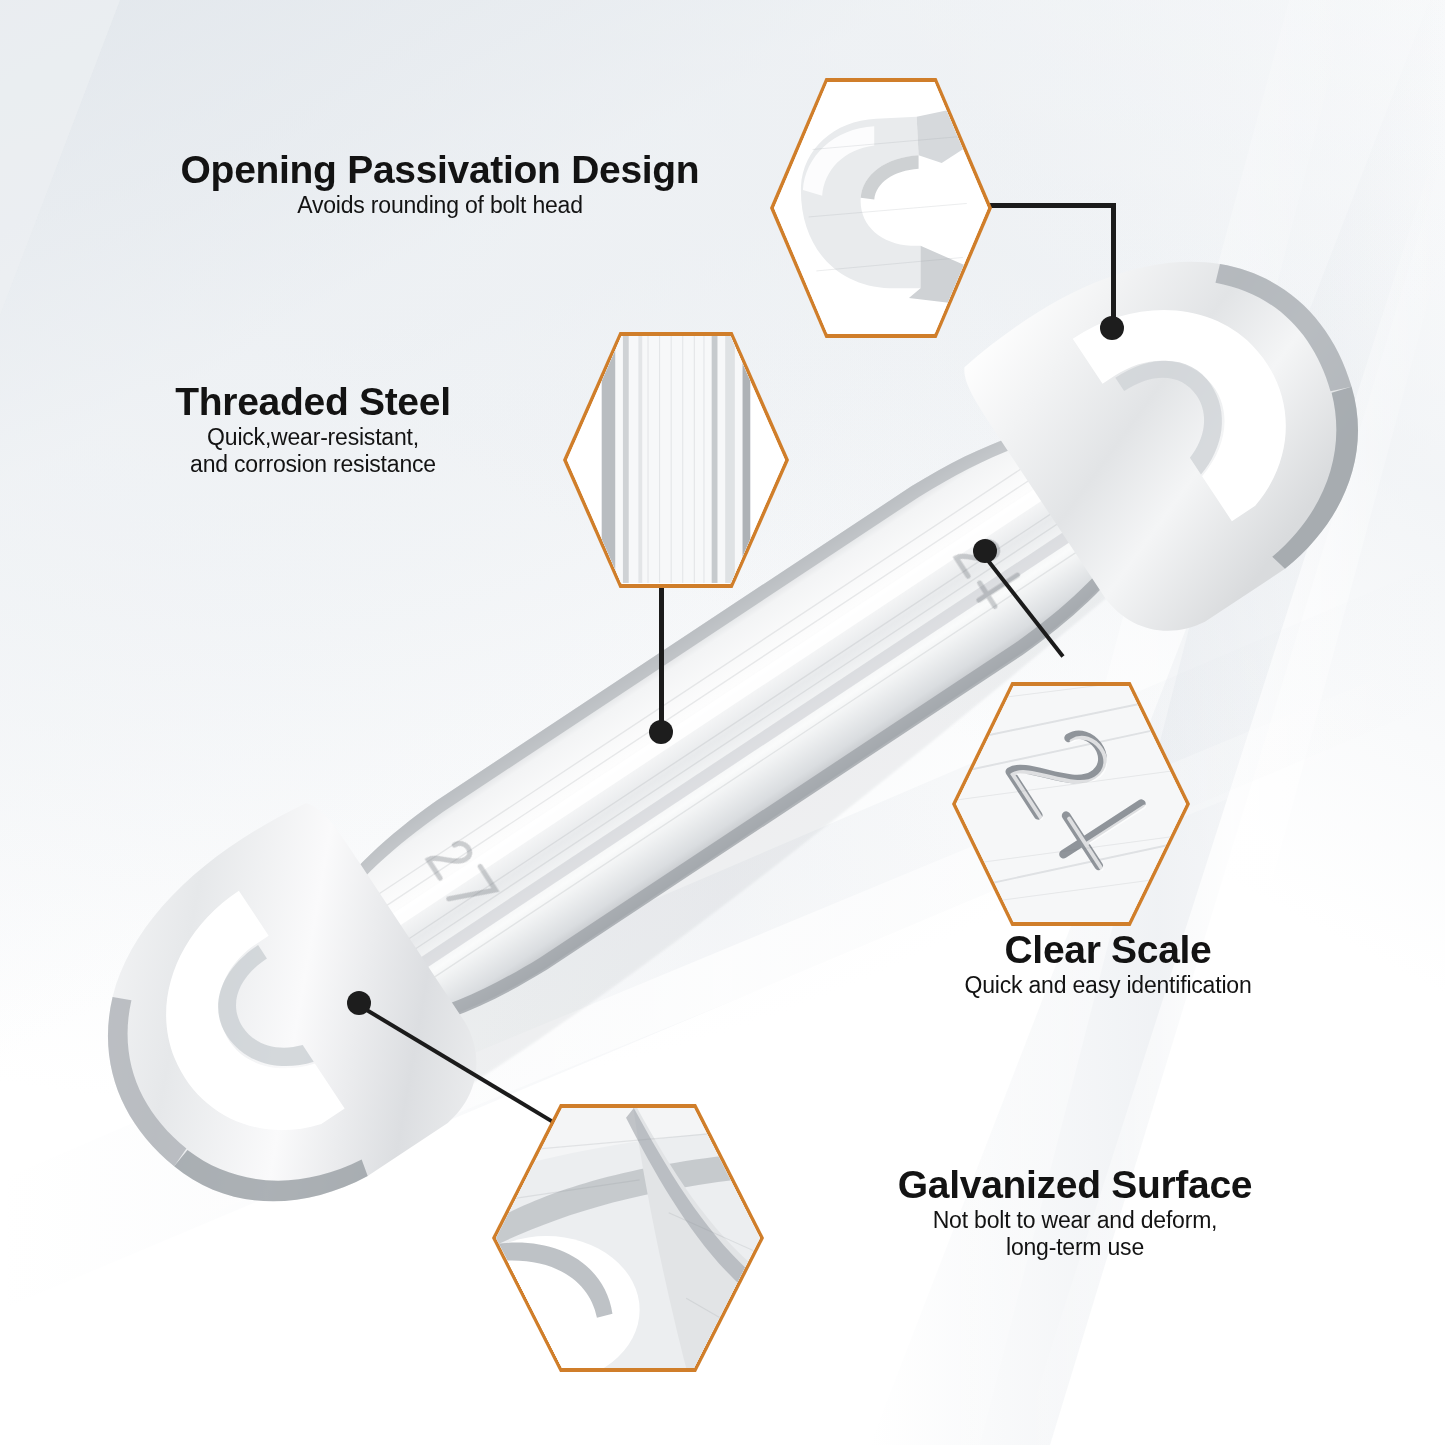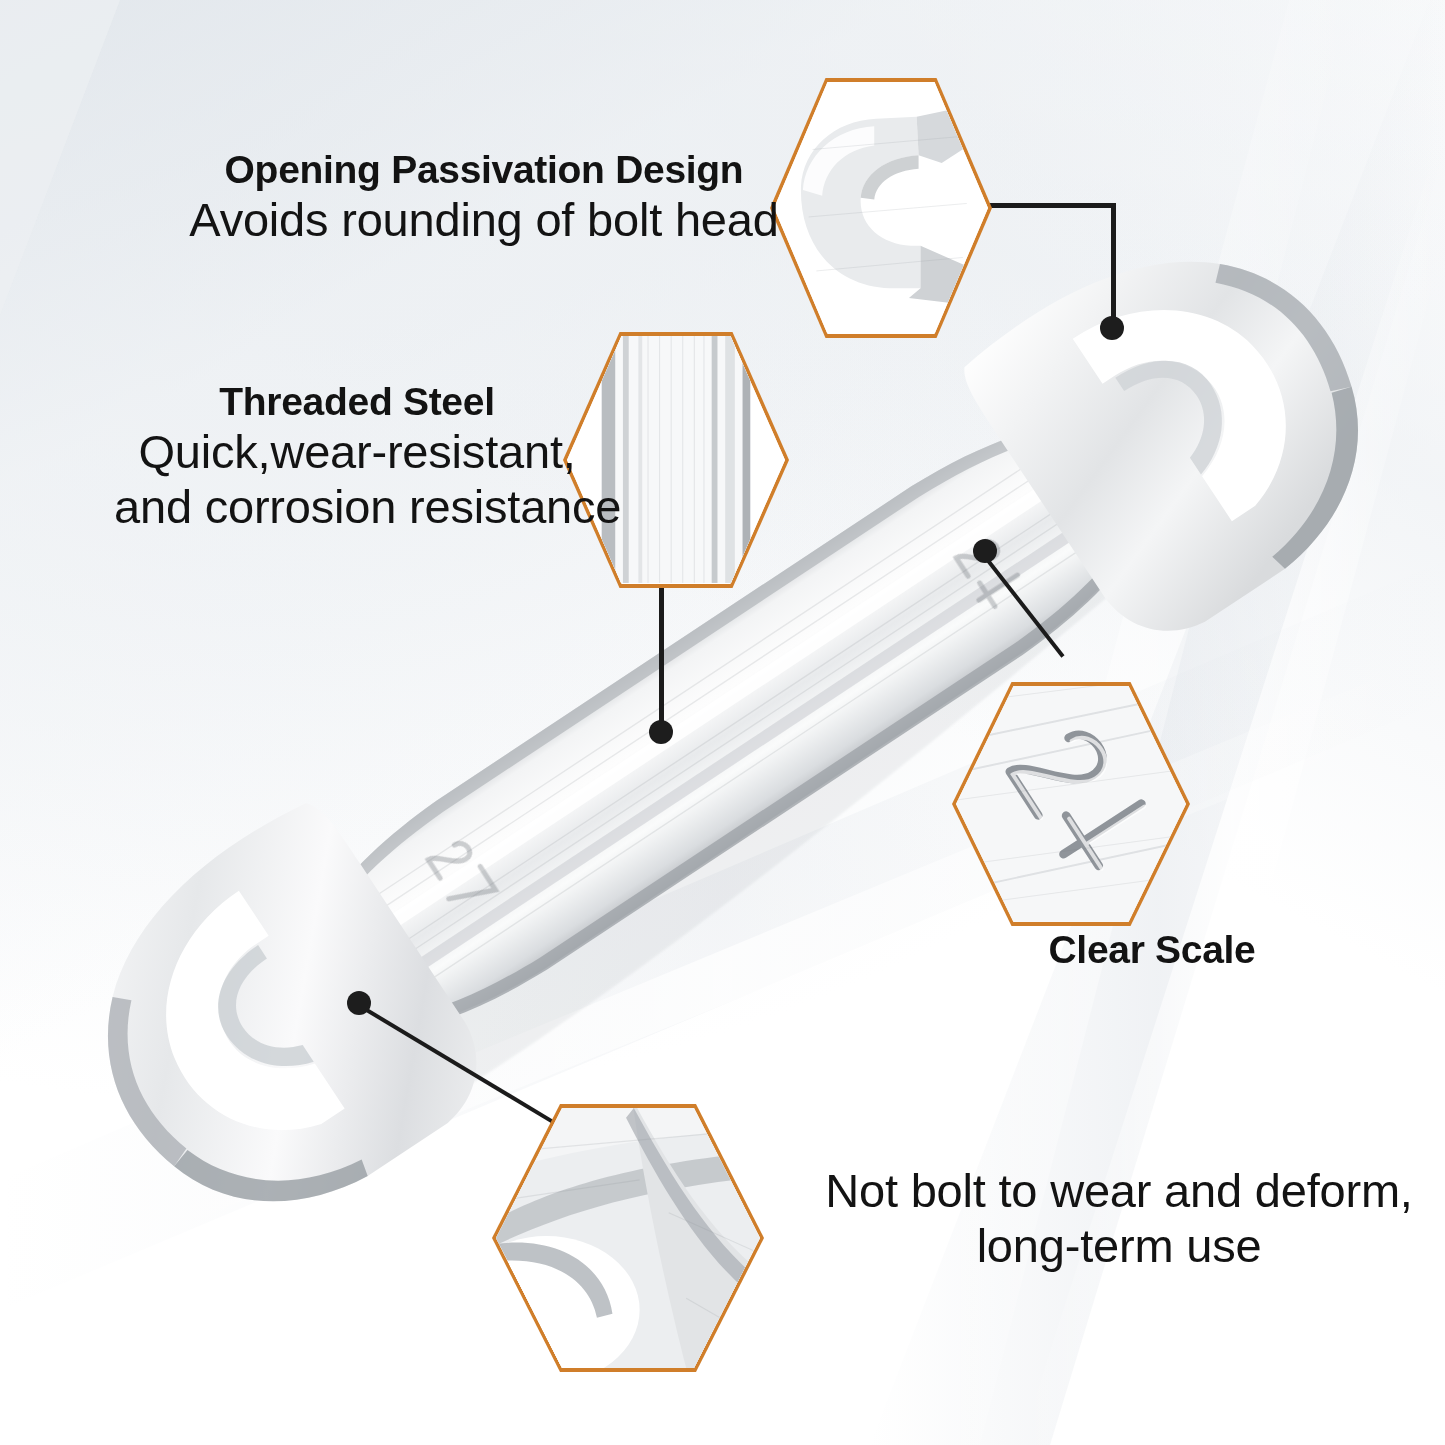--- a/index.html
+++ b/index.html
@@ -26,26 +26,26 @@
   
   .callout { position: absolute; color: #131313; }
   .callout .ct-title {
     font-weight: bold;
     font-size: 39px;
     line-height: 1.12;
     letter-spacing: -0.3px;
     white-space: nowrap;
   }
   .callout .ct-sub {
-    font-size: 47px;
+    font-size: 23px;
     line-height: 1.18;
     letter-spacing: -0.2px;
     white-space: nowrap;
   }
-  .al-center { text-align: center; margin-left: 44px; }
+  .al-center { text-align: center; }
 
   #callout-opening  { left: 120px;  top: 148px;  width: 640px; }
   #callout-threaded { left: 70px;   top: 380px;  width: 486px; }
   #callout-scale    { left: 830px;  top: 928px;  width: 556px; }
   #callout-galv     { left: 770px;  top: 1163px; width: 610px; }
 
   
   .hex {
     position: absolute;
     clip-path: polygon(25% 0%, 75% 0%, 100% 50%, 75% 100%, 25% 100%, 0% 50%);
@@ -342,20 +342,22 @@
   </div>
 
   <div class="callout al-center" id="callout-threaded">
     <div class="ct-title">Threaded Steel</div>
     <div class="ct-sub">Quick,wear-resistant,</div>
     <div class="ct-sub">and corrosion resistance</div>
   </div>
 
   <div class="callout al-center" id="callout-scale">
     <div class="ct-title">Clear Scale</div>
+    <div class="ct-sub">Quick and easy identification</div>
   </div>
 
   <div class="callout al-center" id="callout-galv">
+    <div class="ct-title">Galvanized Surface</div>
     <div class="ct-sub">Not bolt to wear and deform,</div>
     <div class="ct-sub">long-term use</div>
   </div>
 
 </div>
 
 </body></html>

